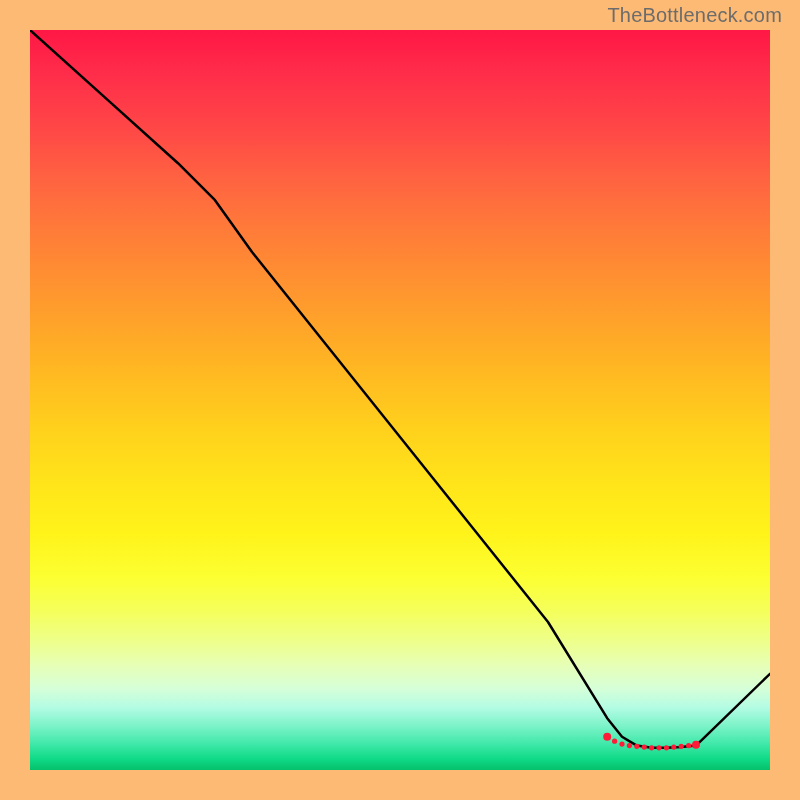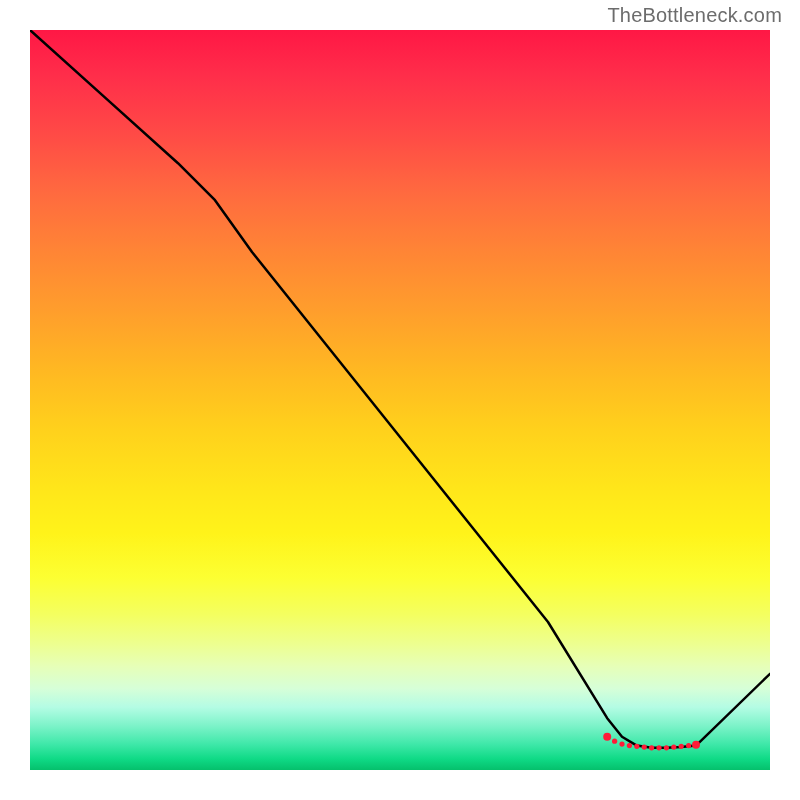--- a/index.html
+++ b/index.html
@@ -1,17 +1,17 @@
 <!DOCTYPE html>
 <html><head>
 <meta charset="utf-8">
 <style>
   * { margin: 0; padding: 0; box-sizing: border-box; }
   html, body { width: 800px; height: 800px; overflow: hidden; background: #000; }
-  .frame { position: relative; width: 800px; height: 800px; background: #ffffff; }
+  .frame { position: relative; width: 800px; height: 800px; background: #fdba74; }
   .attribution {
     position: absolute;
     top: 4px;
     right: 18px;
     font-family: Arial, Helvetica, sans-serif;
     font-size: 20px;
     color: #6c6c6c;
     letter-spacing: 0.2px;
   }
   .plot {

